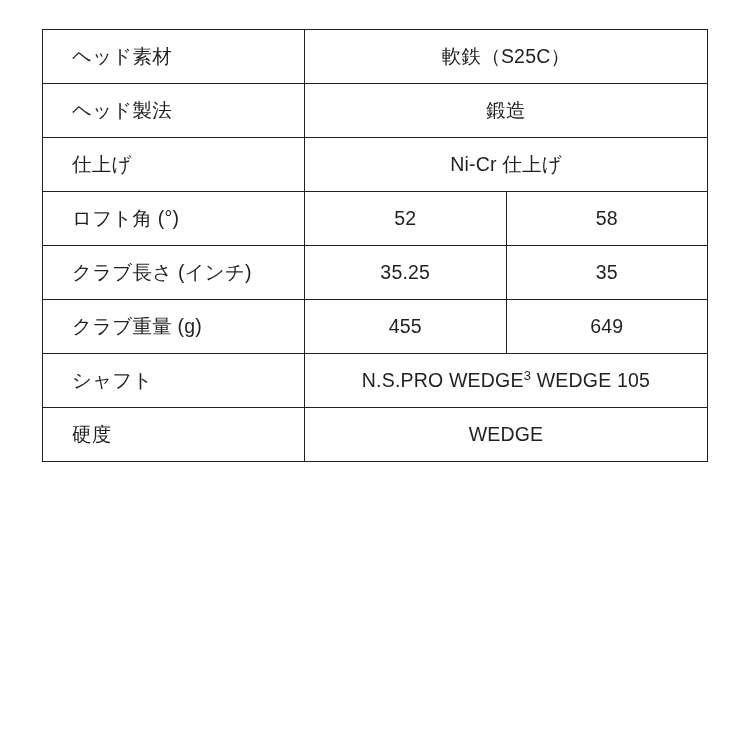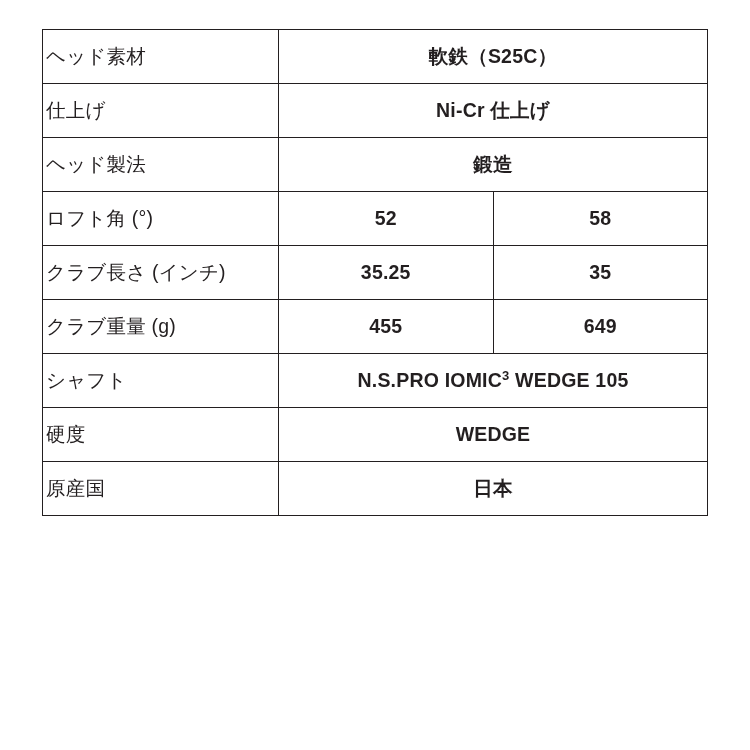--- a/index.html
+++ b/index.html
@@ -33,53 +33,52 @@
     font-size: 19.5px;
     font-weight: 400;
     line-height: 1.2;
     padding: 0;
     height: 53px;
     vertical-align: middle;
     letter-spacing: 0.2px;
   }
   td.label {
     width: 232px;
-    padding-left: 3px;
+    padding-left: 29px;
     text-align: left;
   }
   td.value {
     text-align: center;
-    font-weight: bold;
   }
   .sup {
     font-size: 13px;
     vertical-align: super;
     line-height: 0;
   }
 </style>
 </head>
 <body>
 
 <div class="page">
   <table class="spec-table">
     <tbody>
 
       <tr>
         <td class="label">ヘッド素材</td>
         <td class="value" colspan="2">軟鉄（S25C）</td>
       </tr>
 
       <tr>
-        <td class="label">仕上げ</td>
-        <td class="value" colspan="2">Ni-Cr 仕上げ</td>
+        <td class="label">ヘッド製法</td>
+        <td class="value" colspan="2">鍛造</td>
       </tr>
 
       <tr>
-        <td class="label">ヘッド製法</td>
-        <td class="value" colspan="2">鍛造</td>
+        <td class="label">仕上げ</td>
+        <td class="value" colspan="2">Ni-Cr 仕上げ</td>
       </tr>
 
       <tr>
         <td class="label">ロフト角 (°)</td>
         <td class="value">52</td>
         <td class="value">58</td>
       </tr>
 
 
 
@@ -92,30 +91,26 @@
       <tr>
         <td class="label">クラブ重量 (g)</td>
         <td class="value">455</td>
         <td class="value">649</td>
       </tr>
 
 
       <tr>
         <td class="label">シャフト</td>
         <td class="value" colspan="2">
-          <span>N.S.PRO IOMIC</span><span class="sup">3</span><span> WEDGE 105</span>
+          <span>N.S.PRO WEDGE</span><span class="sup">3</span><span> WEDGE 105</span>
         </td>
       </tr>
 
       <tr>
         <td class="label">硬度</td>
         <td class="value" colspan="2">WEDGE</td>
       </tr>
 
 
-      <tr>
-        <td class="label">原産国</td>
-        <td class="value" colspan="2">日本</td>
-      </tr>
 
     </tbody>
   </table>
 </div>
 
 </body></html>

